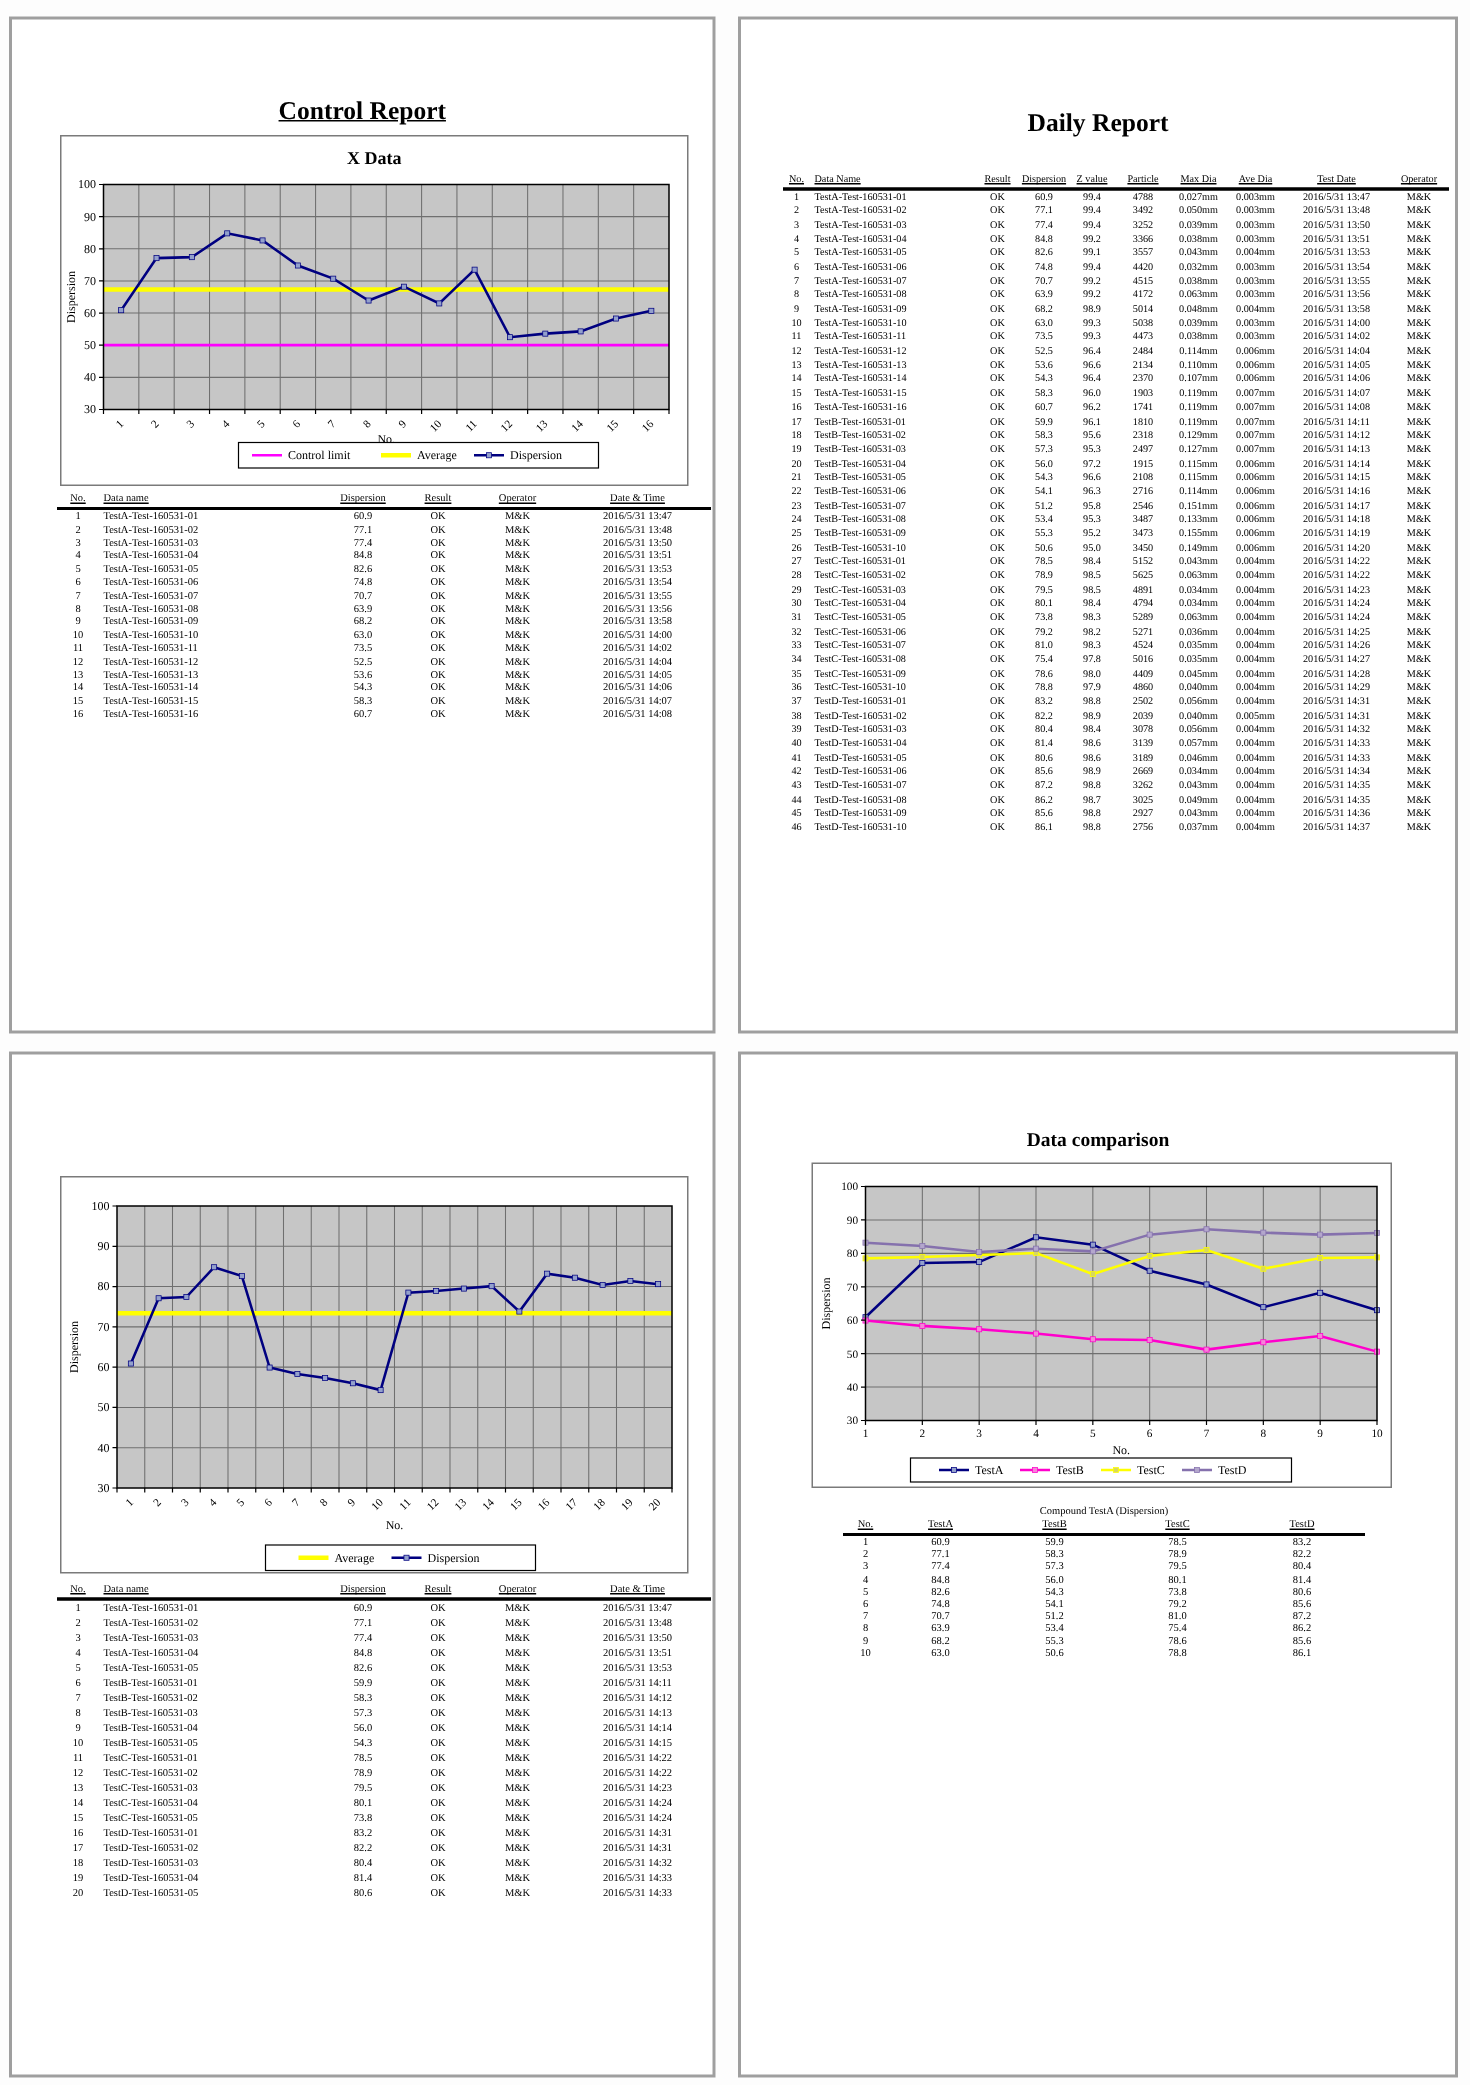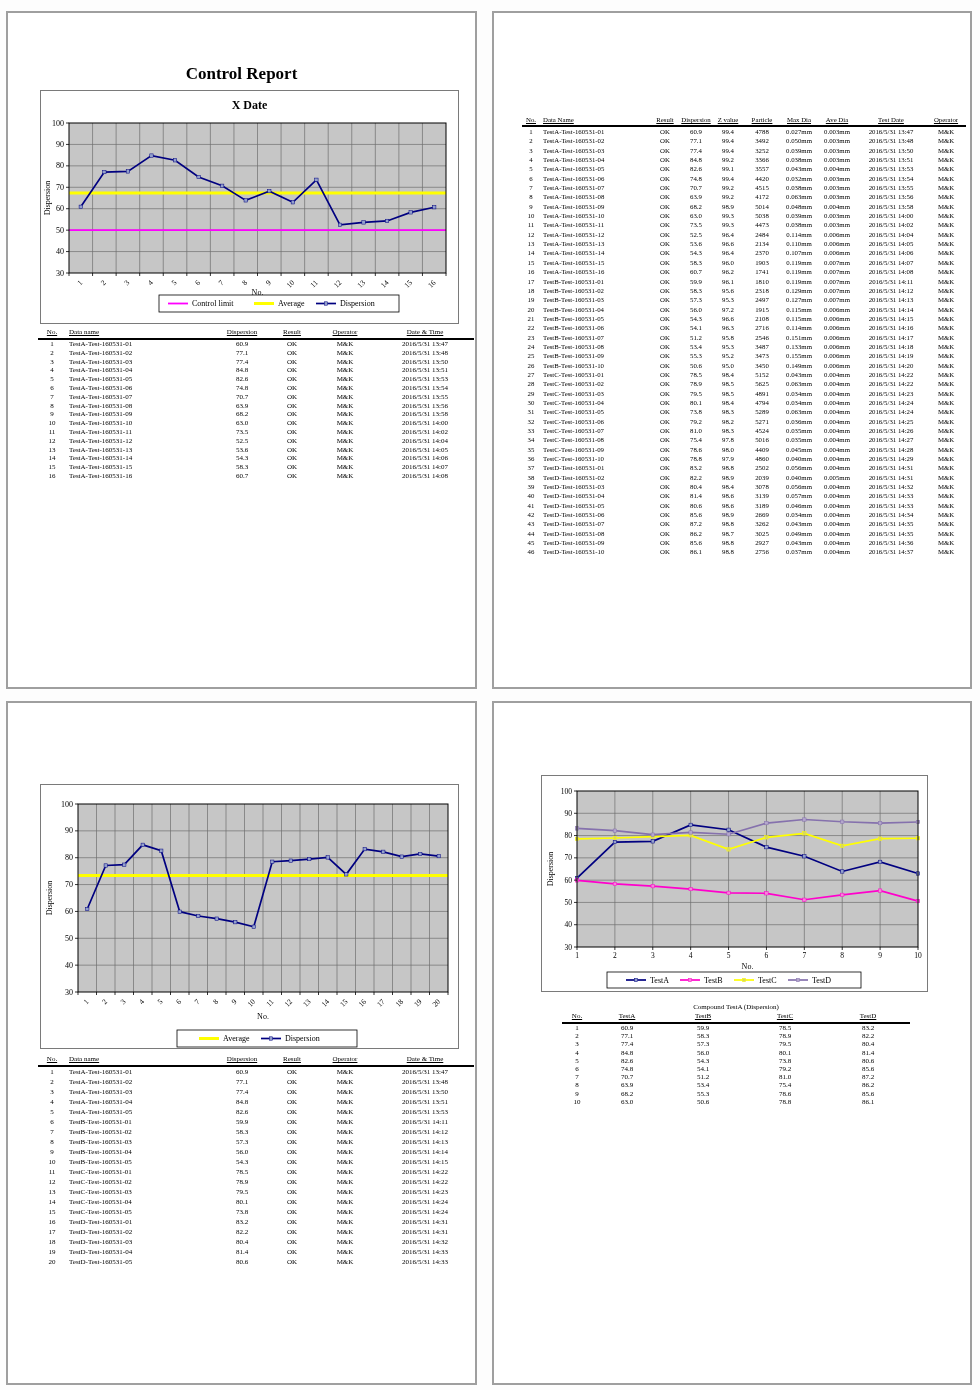--- a/index.html
+++ b/index.html
@@ -7,21 +7,21 @@
     width:980px;height:1390px;position:relative;background:#fdfdfd;
     font-family:"Liberation Serif", serif;color:#000;
   }
   .panel{position:absolute;background:#ffffff;border:2px solid #9f9f9f;box-sizing:border-box;}
   #panel-control{left:6px;top:11px;width:471px;height:678px;}
   #panel-daily{left:492px;top:11px;width:480px;height:678px;}
   #panel-compare{left:6px;top:701px;width:471px;height:684px;}
   #panel-comparison{left:492px;top:701px;width:480px;height:684px;}
 
   .panel-title{position:absolute;left:0;right:0;text-align:center;font-weight:bold;font-size:17px;line-height:17px;}
-  #panel-control .panel-title{top:52px;}
+  #panel-control .panel-title{top:52px;text-decoration:underline;}
   #panel-daily .panel-title{top:60px;}
   #panel-compare .panel-title{top:55px;}
   #panel-comparison .panel-title{top:50px;font-size:13px;line-height:13px;}
 
   .chart-box{position:absolute;border:1px solid #7a7a7a;background:#fff;}
   #control-chart-box{left:32px;top:77px;width:417px;height:232px;}
   #compare-chart-box{left:32px;top:81px;width:417px;height:263px;}
   #comparison-chart-box{left:47px;top:72px;width:385px;height:215px;}
   .chart-title{position:absolute;left:0;right:0;top:8px;text-align:center;font-weight:bold;font-size:12px;line-height:12px;}
   svg.chart{position:absolute;left:0;bottom:0;display:block;}
@@ -39,21 +39,21 @@
   #comparison-table{left:68px;top:309px;font-size:7px;}
   #comparison-table td{height:8.2px;line-height:8.2px;}
   .group-header{position:absolute;left:68px;top:300px;width:348px;text-align:center;font-size:7px;line-height:8px;}
 </style>
 </head>
 <body>
 
 <div class="panel" id="panel-control">
   <div class="panel-title">Control Report</div>
   <div class="chart-box" id="control-chart-box">
-    <div class="chart-title">X Date</div>
+    <div class="chart-title">X Data</div>
     <svg class="chart" id="control-chart" width="415" height="230">
         <rect x="28" y="30" width="377" height="150" fill="#C6C6C6" stroke="none"></rect>
         <line x1="28" y1="158.57142857142856" x2="405" y2="158.57142857142856" stroke="#6f6f6f" stroke-width="0.7"></line>
         <line x1="28" y1="137.14285714285714" x2="405" y2="137.14285714285714" stroke="#6f6f6f" stroke-width="0.7"></line>
         <line x1="28" y1="115.71428571428571" x2="405" y2="115.71428571428571" stroke="#6f6f6f" stroke-width="0.7"></line>
         <line x1="28" y1="94.28571428571428" x2="405" y2="94.28571428571428" stroke="#6f6f6f" stroke-width="0.7"></line>
         <line x1="28" y1="72.85714285714286" x2="405" y2="72.85714285714286" stroke="#6f6f6f" stroke-width="0.7"></line>
         <line x1="28" y1="51.42857142857143" x2="405" y2="51.42857142857143" stroke="#6f6f6f" stroke-width="0.7"></line>
         <line x1="51.5625" y1="30" x2="51.5625" y2="180" stroke="#6f6f6f" stroke-width="0.7"></line>
         <line x1="75.125" y1="30" x2="75.125" y2="180" stroke="#6f6f6f" stroke-width="0.7"></line>
@@ -297,20 +297,21 @@
           <td style="text-align: center;">60.7</td>
           <td style="text-align: center;">OK</td>
           <td style="text-align: center;">M&amp;K</td>
           <td style="text-align: center;">2016/5/31 14:08</td>
         </tr>
       </tbody>
     </table>
 </div>
 
 <div class="panel" id="panel-daily">
+  <div class="panel-title">Daily Report</div>
   <table class="rpt" id="daily-table" style="width: 444px;">
       <colgroup>
         <col style="width: 18px;">
         <col style="width: 110px;">
         <col style="width: 30px;">
         <col style="width: 32px;">
         <col style="width: 32px;">
         <col style="width: 36px;">
         <col style="width: 38px;">
         <col style="width: 38px;">
@@ -1185,20 +1186,21 @@
           <td style="text-align: center;">80.6</td>
           <td style="text-align: center;">OK</td>
           <td style="text-align: center;">M&amp;K</td>
           <td style="text-align: center;">2016/5/31 14:33</td>
         </tr>
       </tbody>
     </table>
 </div>
 
 <div class="panel" id="panel-comparison">
+  <div class="panel-title">Data comparison</div>
   <div class="chart-box" id="comparison-chart-box">
     <svg class="chart" id="comparison-chart" width="383" height="213">
         <rect x="35" y="13" width="341" height="156" fill="#C6C6C6" stroke="none"></rect>
         <line x1="35" y1="146.7142857142857" x2="376" y2="146.7142857142857" stroke="#6f6f6f" stroke-width="0.7"></line>
         <line x1="35" y1="124.42857142857143" x2="376" y2="124.42857142857143" stroke="#6f6f6f" stroke-width="0.7"></line>
         <line x1="35" y1="102.14285714285714" x2="376" y2="102.14285714285714" stroke="#6f6f6f" stroke-width="0.7"></line>
         <line x1="35" y1="79.85714285714285" x2="376" y2="79.85714285714285" stroke="#6f6f6f" stroke-width="0.7"></line>
         <line x1="35" y1="57.57142857142857" x2="376" y2="57.57142857142857" stroke="#6f6f6f" stroke-width="0.7"></line>
         <line x1="35" y1="35.285714285714285" x2="376" y2="35.285714285714285" stroke="#6f6f6f" stroke-width="0.7"></line>
         <line x1="72.88888888888889" y1="13" x2="72.88888888888889" y2="169" stroke="#6f6f6f" stroke-width="0.7"></line>

